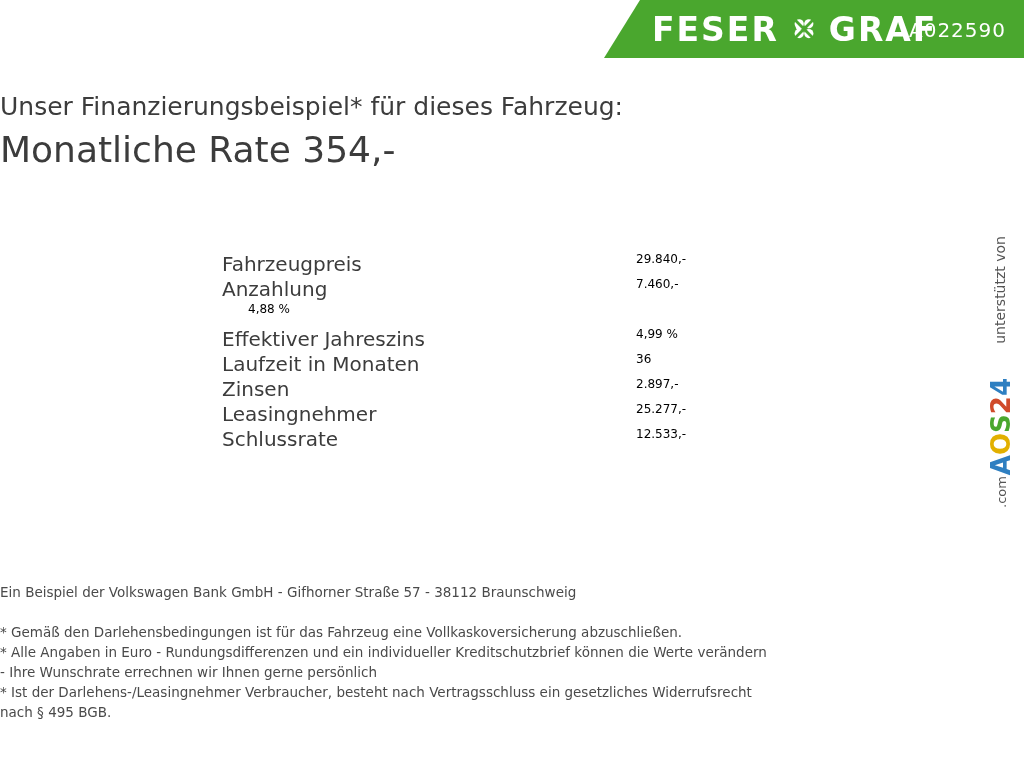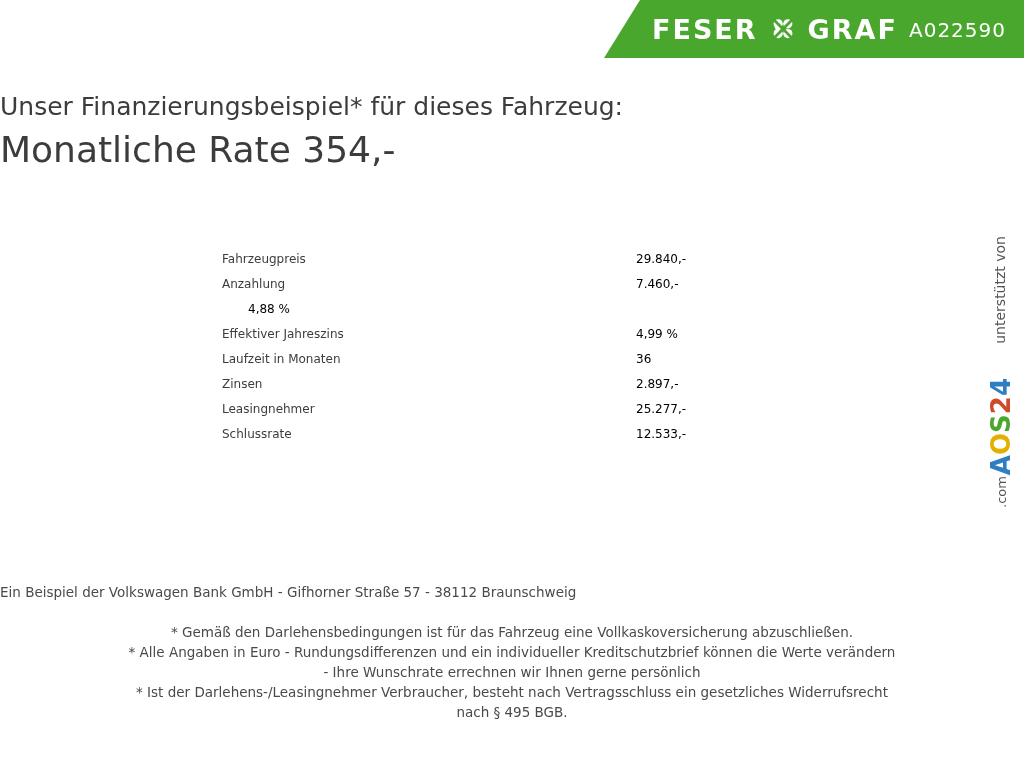--- a/index.html
+++ b/index.html
@@ -33,21 +33,21 @@
     background: #4aa72e;
     display: flex;
     align-items: center;
     justify-content: flex-start;
     box-sizing: border-box;
     padding-left: 48px;
     clip-path: polygon(36px 0, 100% 0, 100% 100%, 0 100%);
   }
   .brand-text {
     color: #ffffff;
-    font-size: 27px;
+    font-size: 33px;
     font-weight: bold;
     letter-spacing: 2px;
     white-space: nowrap;
     display: flex;
     align-items: center;
     gap: 12px;
   }
   .clover {
     display: inline-block;
     width: 26px;
@@ -94,21 +94,21 @@
     left: 222px;
     width: 560px;
   }
   .fin-row {
     display: flex;
     height: 25px;
     align-items: flex-start;
   }
   .fin-label {
     width: 388px;
-    font-size: 12px;
+    font-size: 20px;
     color: #3c3c3c;
     white-space: nowrap;
   }
   .fin-value {
     font-size: 12px;
     color: #000000;
     white-space: nowrap;
     margin-left: 26px;
   }
 
@@ -120,21 +120,21 @@
     width: 1024px;
     text-align: left;
     font-size: 13.5px;
     color: #4a4a4a;
   }
   .disclaimer {
     position: absolute;
     top: 622px;
     left: 0;
     width: 1024px;
-    text-align: center;
+    text-align: left;
     font-size: 13.5px;
     color: #4a4a4a;
     line-height: 20px;
   }
   .disclaimer div { white-space: nowrap; }
 
   
   .sidebar {
     position: absolute;
     right: 4px;

